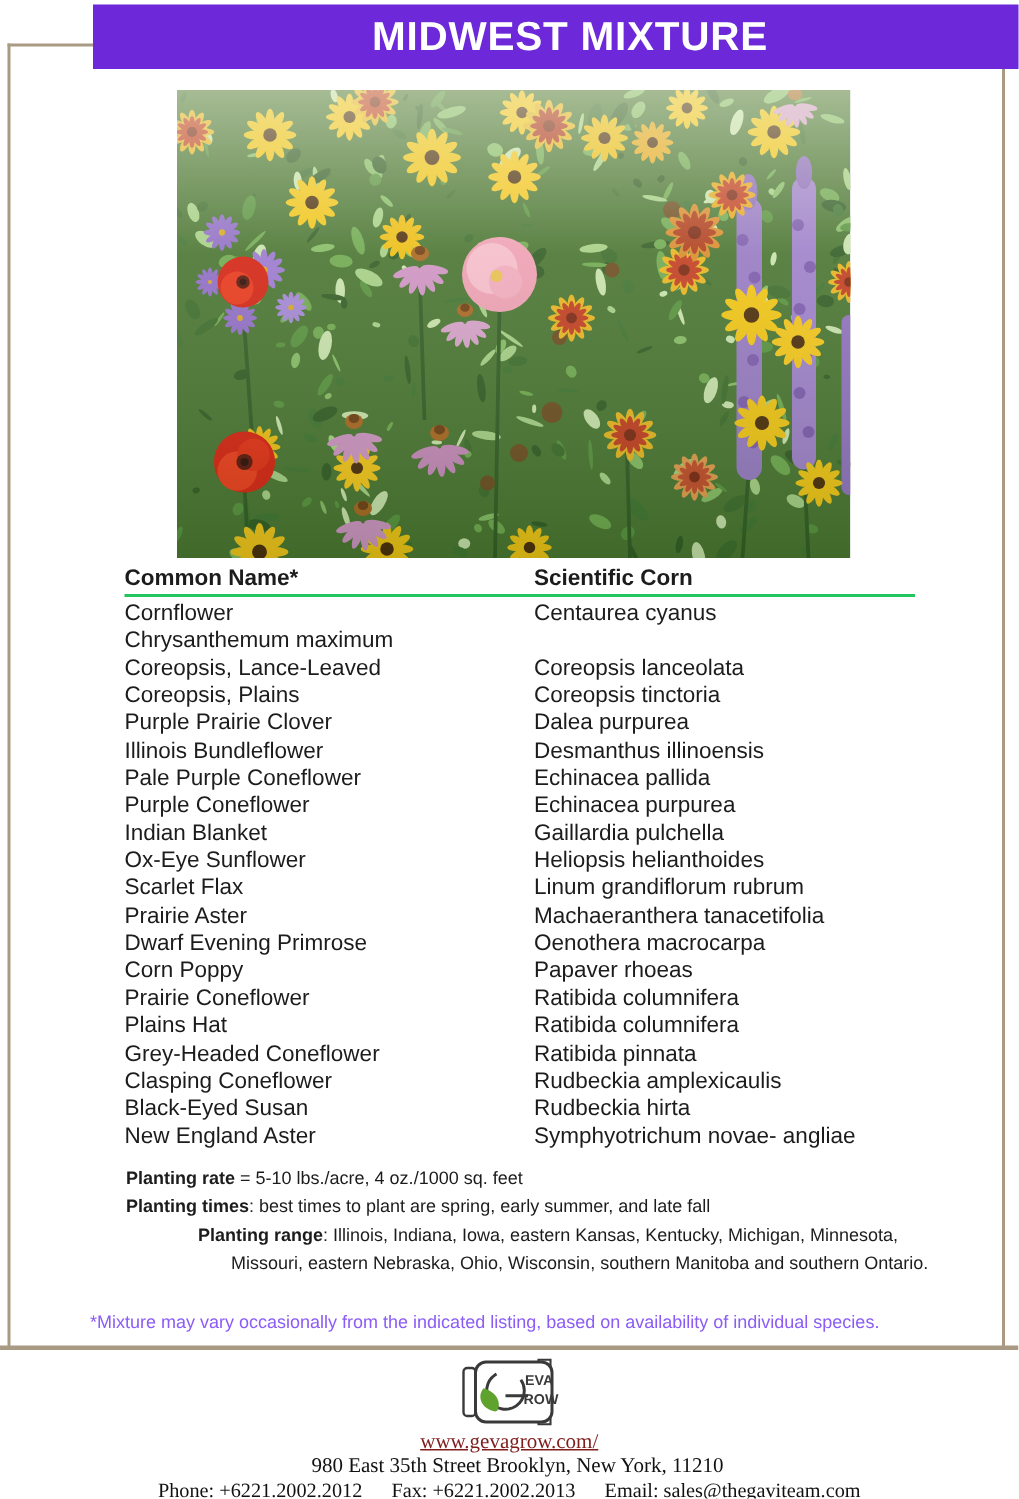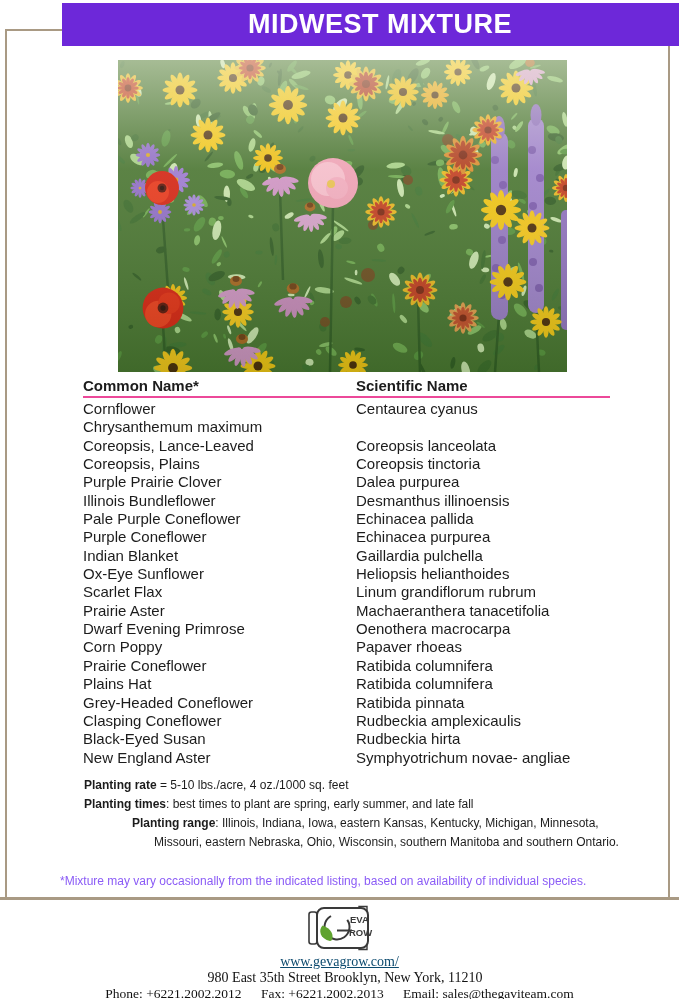--- a/index.html
+++ b/index.html
@@ -27,21 +27,21 @@
   .title-bar span{
     color:#ffffff;font-weight:bold;font-size:27px;letter-spacing:0.5px;
   }
 
   
   .photo{position:absolute;left:118px;top:60px;width:449px;height:312px;overflow:hidden;}
   .photo svg{display:block;}
 
   
   .species-table{position:absolute;left:83px;top:377px;width:527px;font-size:15px;}
-  .thead{display:flex;font-weight:bold;border-bottom:2px solid #ec4899;padding-bottom:2px;}
+  .thead{display:flex;font-weight:bold;border-bottom:2px solid #22c55e;padding-bottom:2px;}
   .trow{display:flex;line-height:18.35px;align-items:center;}
   .c1{width:273px;flex-shrink:0;}
   .c2{flex:1;}
   .tbody{padding-top:2px;}
 
   
   .planting{position:absolute;left:84px;top:776px;width:548px;font-size:12px;line-height:19px;}
   .planting p{margin:0;}
   .planting p.hang{padding-left:22px;text-indent:-22px;margin-left:48px;}
   .planting b{font-weight:bold;}
@@ -49,21 +49,21 @@
   
   .disclaimer{position:absolute;left:60px;top:874px;width:565px;font-size:12px;color:#8b5cf6;}
 
   
   .footer{
     position:absolute;left:0;top:905px;width:679px;text-align:center;
     font-family:"Liberation Serif","DejaVu Serif",serif;
   }
   .logo-wrap{width:68px;height:46px;margin:0 auto;}
   .website a, .website span.link{
-    font-size:14px;color:#0c4a6e;text-decoration:underline;cursor:pointer;
+    font-size:14px;color:#7f1d1d;text-decoration:underline;cursor:pointer;
   }
   .website{margin-top:2px;line-height:15px;}
   .address{font-size:14px;line-height:15px;margin-top:1px;color:#111;padding-left:11px;}
   .contact{font-size:13.5px;line-height:16px;margin-top:1px;color:#111;}
   .contact span{margin:0 8px;}
 </style>
 </head>
 <body>
 
 <div class="page">
@@ -665,21 +665,21 @@
         <circle cx="-2" cy="1" r="4" fill="#e9c04e"></circle>
       </g>
 
       <rect x="0" y="0" width="449" height="312" fill="url(#sunwash)"></rect>
     </svg>
   </div>
 
   <div class="species-table">
     <div class="thead">
       <span class="c1">Common Name*</span>
-      <span class="c2">Scientific Name</span>
+      <span class="c2">Scientific Corn</span>
     </div>
     <div class="tbody">
 
     <div class="trow">
         <span class="c1">Cornflower</span>
         <span class="c2">Centaurea cyanus</span>
       </div>
         <div class="trow">
         <span class="c2">Chrysanthemum maximum</span>
       </div>

